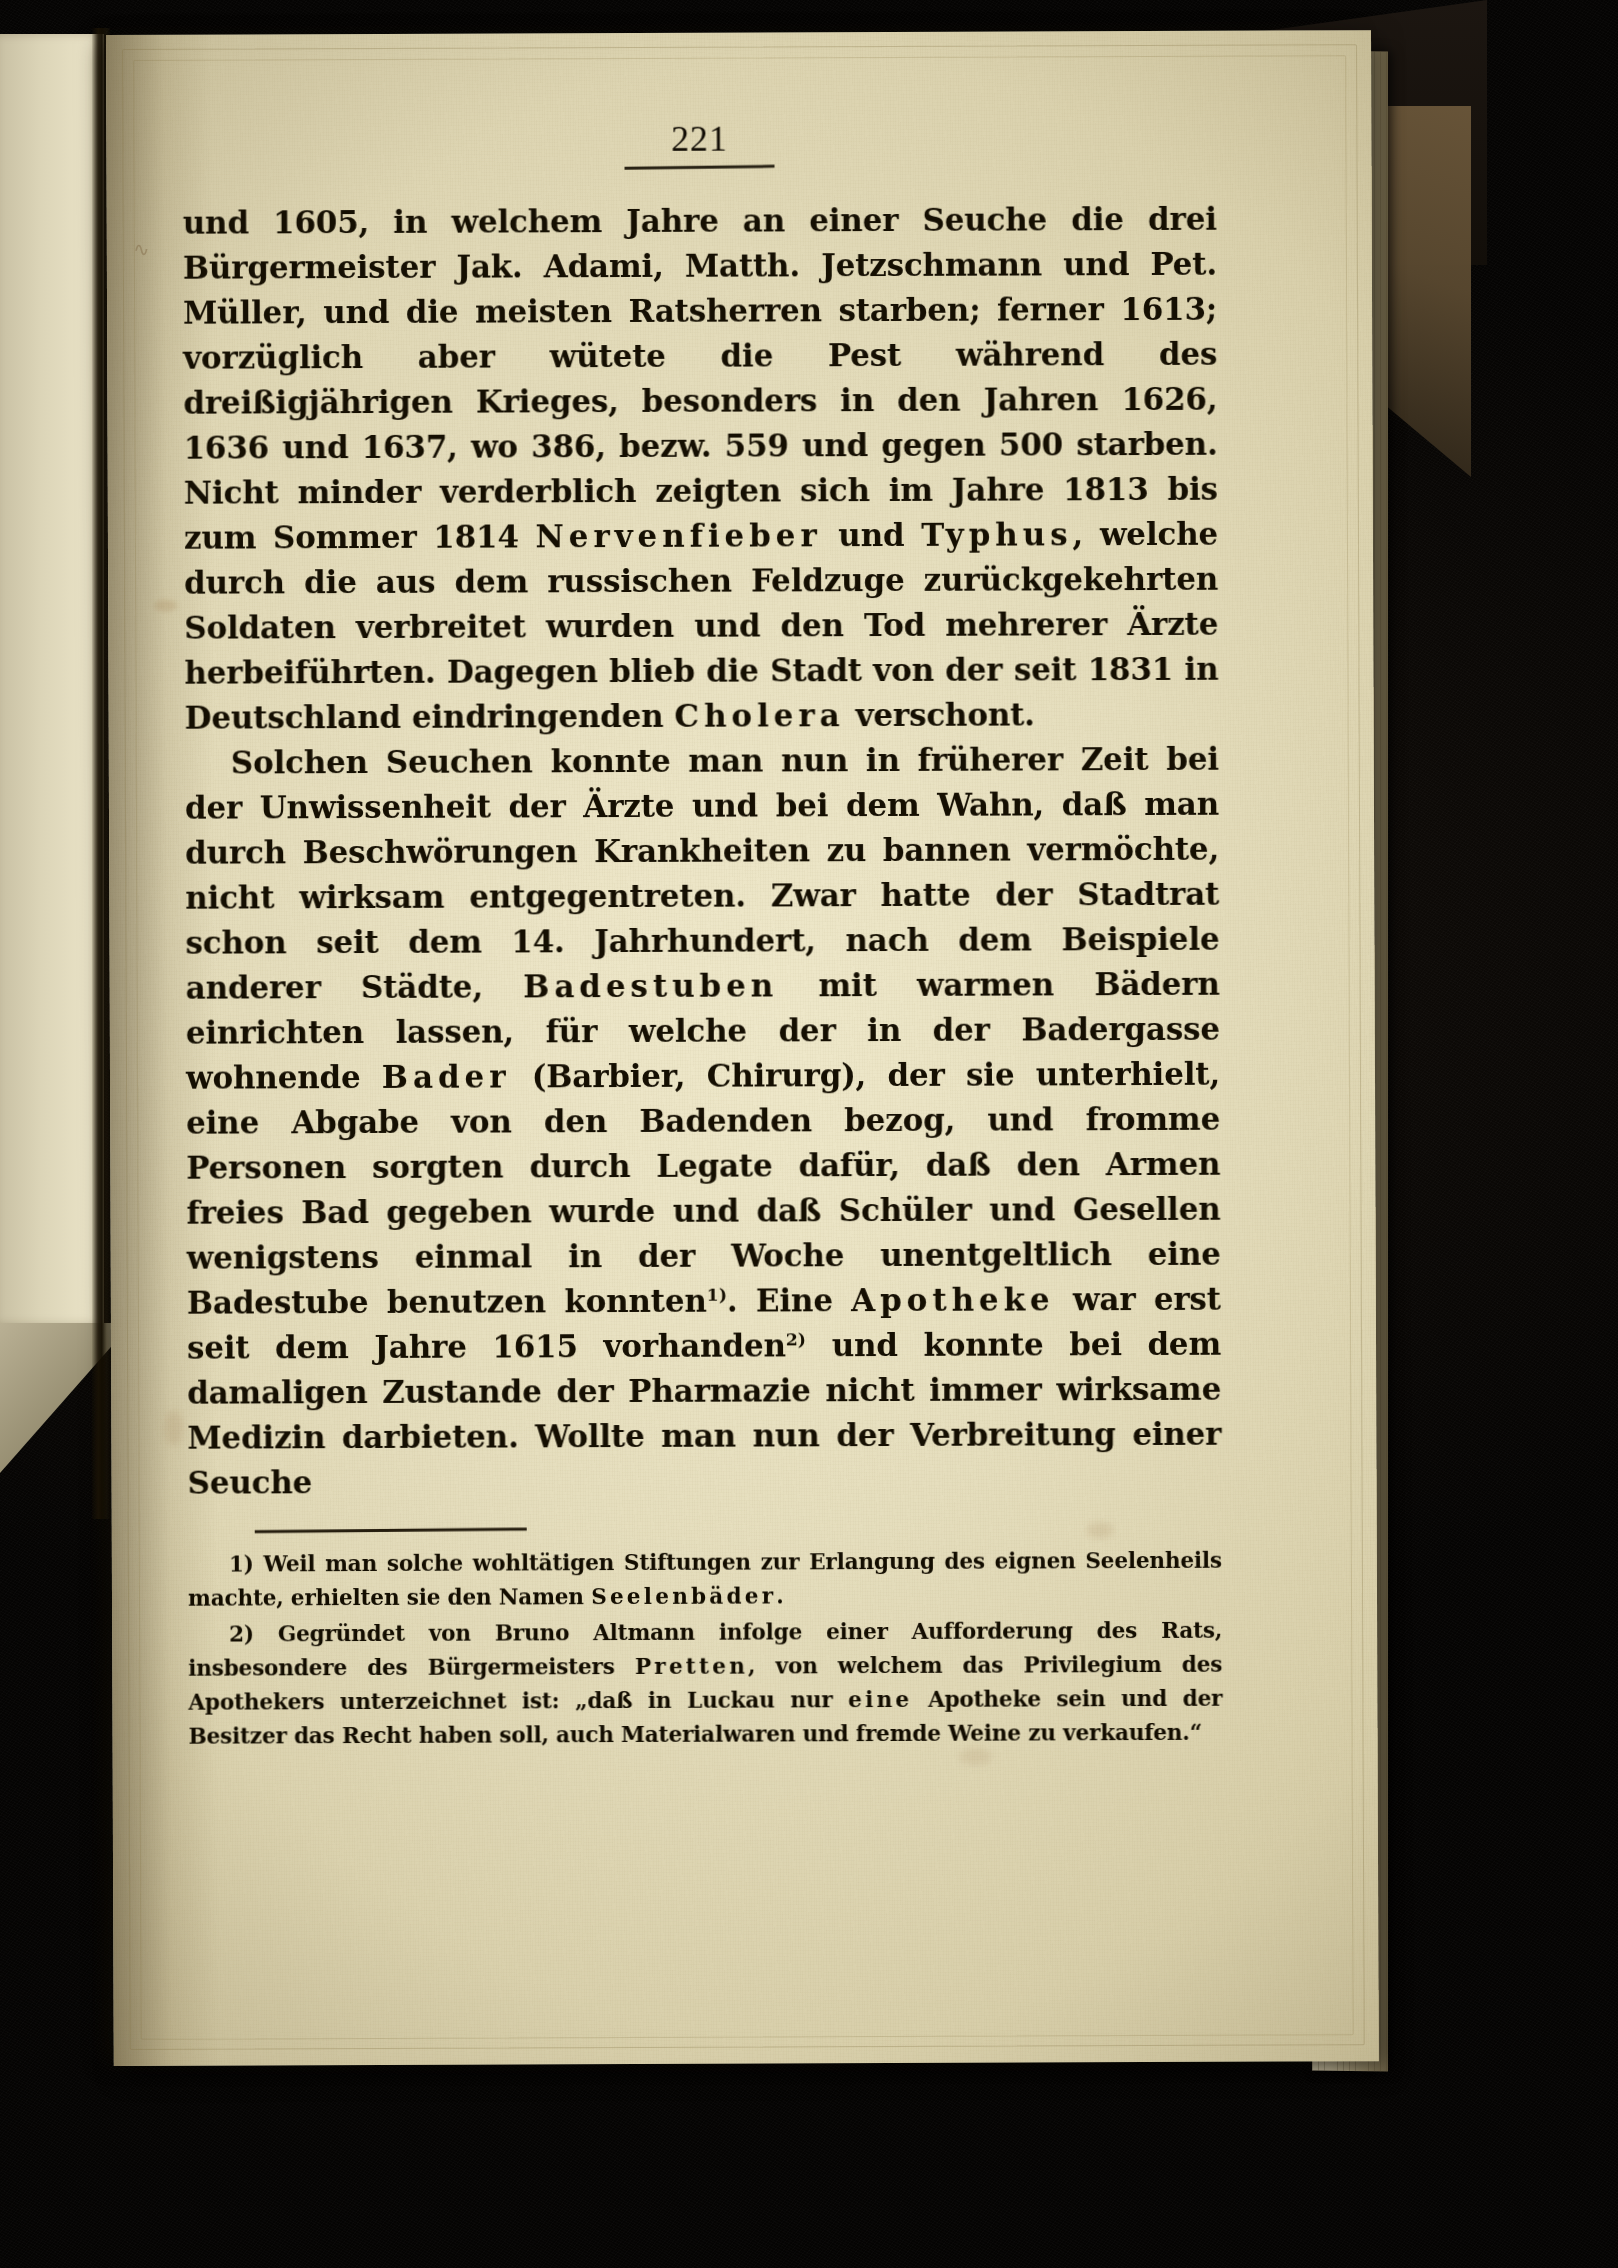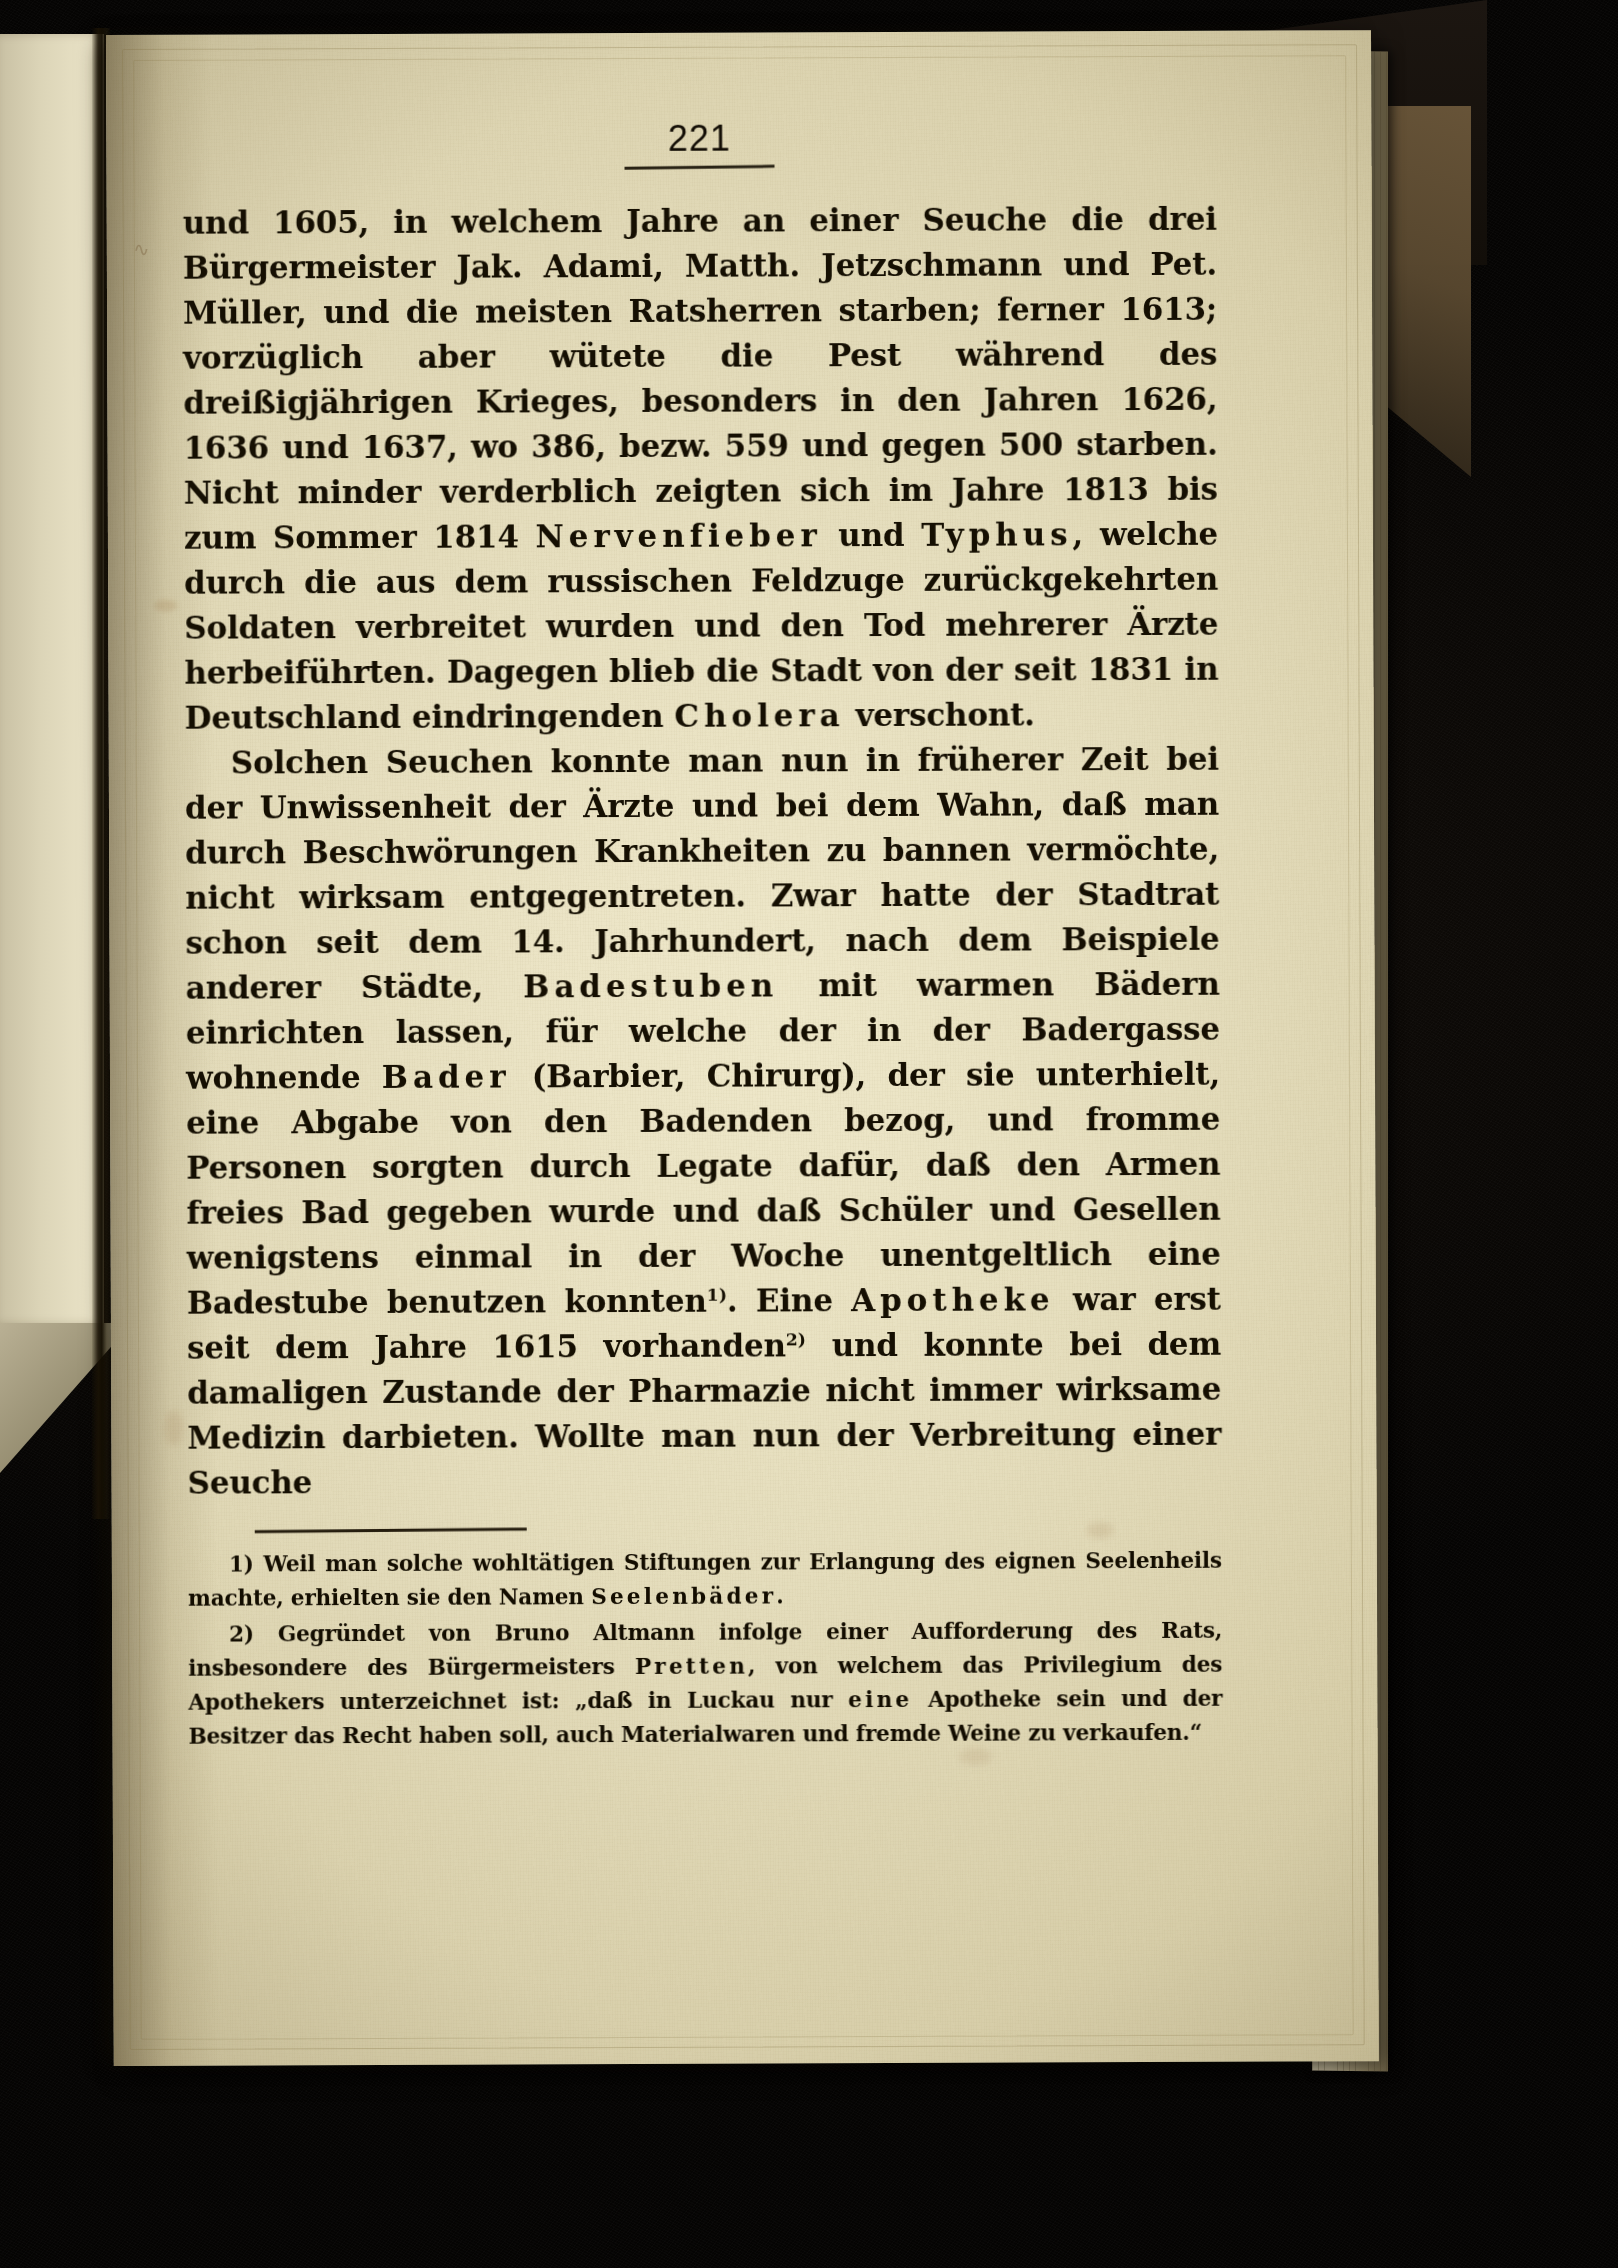--- a/index.html
+++ b/index.html
@@ -156,21 +156,21 @@
     width: 1034px;
     color: #1a1408;
   }
 
   .folio-wrap {
     text-align: center;
     margin-bottom: 30px;
     position: relative;
   }
   .folio {
-    font-family: Liberation Sans, sans-serif;
+    font-family: Liberation Serif, serif;
     font-size: 36px;
     letter-spacing: 0.9px;
     color: #17120a;
     display: inline-block;
   }
   .folio-rule {
     width: 150px;
     height: 2.6px;
     background: #1a1409;
     margin: 6.2px auto 0 auto;

